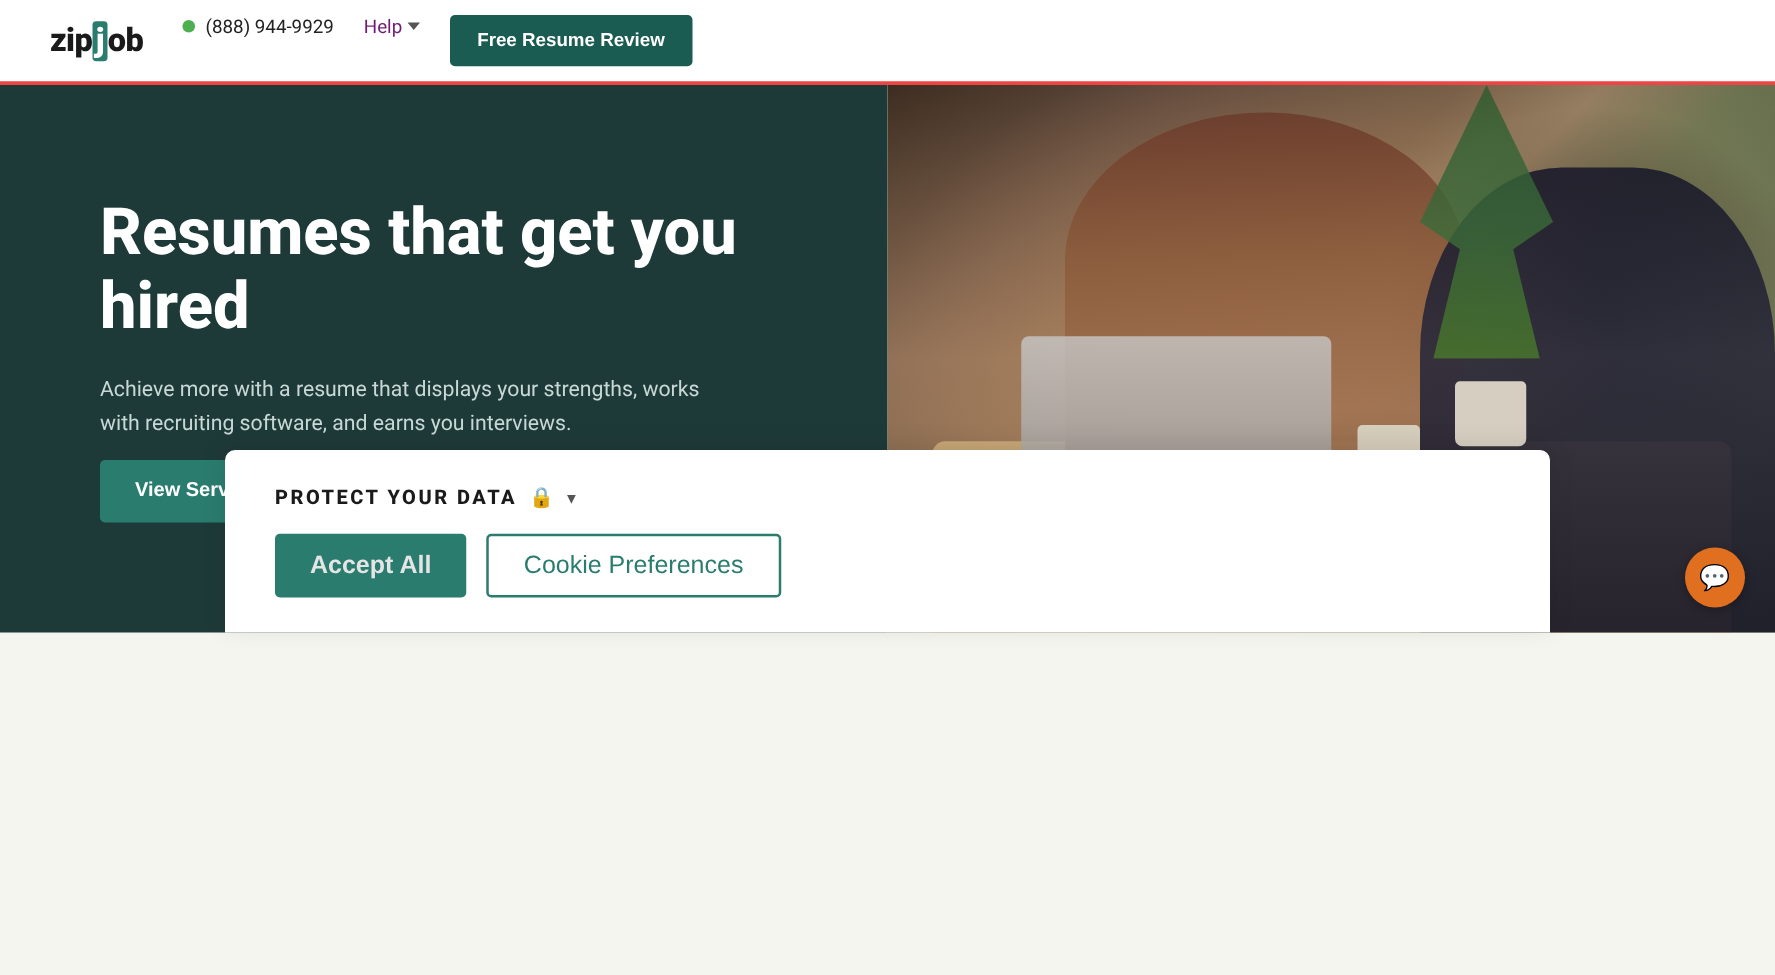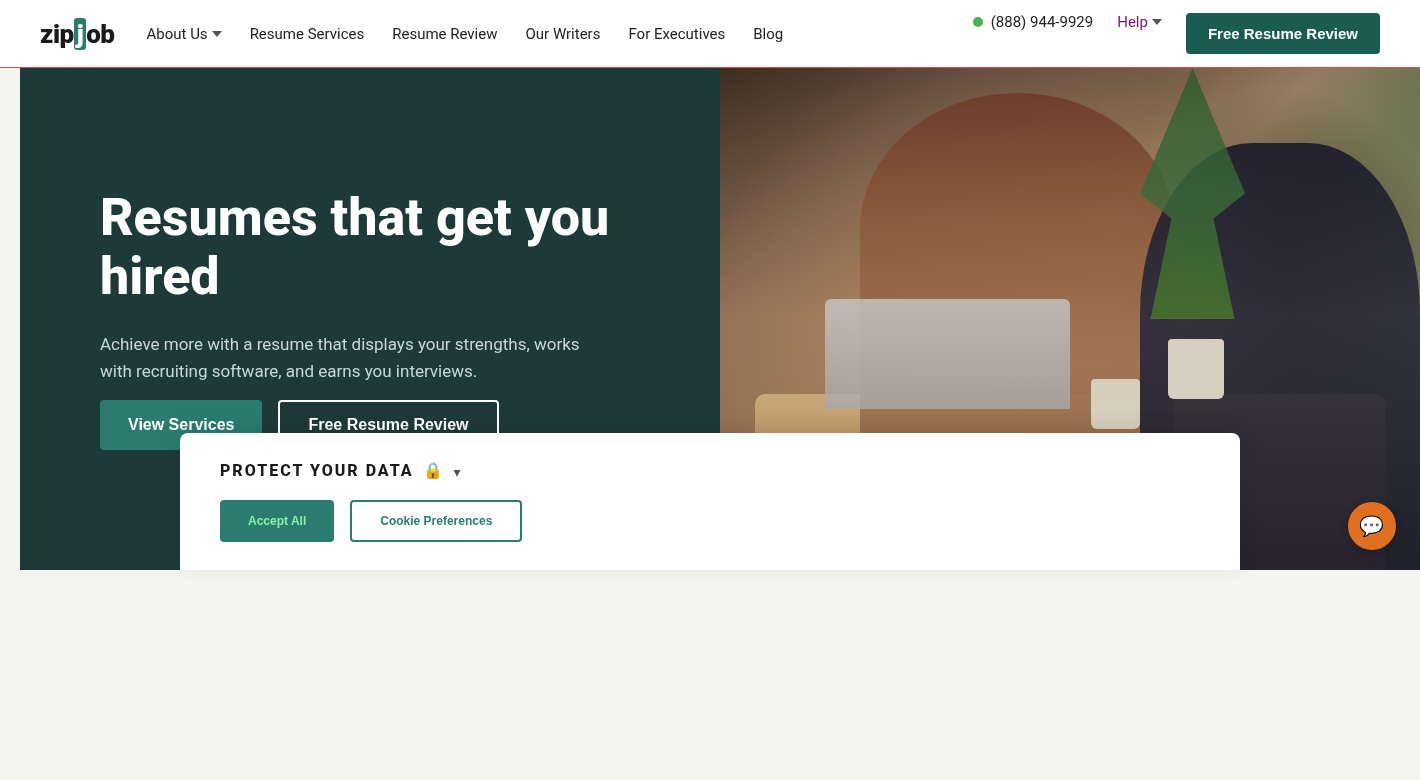--- a/index.html
+++ b/index.html
@@ -5,21 +5,21 @@
     * { margin: 0; padding: 0; box-sizing: border-box; }
     body { font-family: -apple-system, BlinkMacSystemFont, 'Segoe UI', Roboto, sans-serif; width: 1420px; height: 780px; overflow: hidden; background: #f5f5f0; }
 
     
     .navbar {
       display: flex;
       align-items: center;
       background: #fff;
       height: 68px;
       padding: 0 40px;
-      border-bottom: 1px solid #ef4444;
+      border-bottom: 3px solid #ef4444;
       position: relative;
       z-index: 10;
     }
     .logo {
       display: flex;
       align-items: center;
       margin-right: 32px;
       text-decoration: none;
     }
 
@@ -84,23 +84,22 @@
       padding: 12px 22px;
       font-size: 15px;
       font-weight: 600;
       cursor: pointer;
       white-space: nowrap;
     }
 
     
     .hero {
       display: flex;
-      height: 502px;
+      height: 438px;
       position: relative;
-      padding-left: 20px;
     }
     .hero-left {
       width: 50%;
       background: #1e3a38;
       display: flex;
       flex-direction: column;
       justify-content: center;
       padding: 60px 80px;
     }
     .hero-title {
@@ -272,36 +271,36 @@
       color: #555;
       cursor: pointer;
     }
     .cookie-buttons {
       display: flex;
       gap: 16px;
       align-items: center;
     }
     .btn-accept-all {
       background: #2a7c6f;
-      color: #86efac;
+      color: #e5e5e5;
       border: none;
       border-radius: 4px;
       padding: 14px 28px;
-      font-size: 12px;
+      font-size: 20px;
       font-weight: 600;
       cursor: pointer;
     }
     .btn-cookie-prefs {
       background: transparent;
       color: #2a7c6f;
       border: 2px solid #2a7c6f;
       border-radius: 4px;
       padding: 12px 28px;
-      font-size: 12px;
-      font-weight: 700;
+      font-size: 20px;
+      font-weight: 400;
       cursor: pointer;
     }
 
     
     .chat-button {
       position: absolute;
       bottom: 20px;
       right: 24px;
       width: 48px;
       height: 48px;
@@ -343,41 +342,20 @@
 
 <nav class="navbar">
   <a class="logo" href="#">
     <span class="logo-brand">
       <span class="logo-zip">zip</span>
         <span class="logo-highlight">j</span>
         <span class="logo-ob">ob</span>
     </span>
   </a>
 
-  <div class="nav-links">
-    <a class="nav-link">
-      <span>About Us</span>
-      <span class="chevron-down"></span>
-    </a>
-    <a class="nav-link">
-      <span>Resume Services</span>
-    </a>
-    <a class="nav-link">
-      <span>Resume Review</span>
-    </a>
-    <a class="nav-link">
-      <span>Our Writers</span>
-    </a>
-    <a class="nav-link">
-      <span>For Executives</span>
-    </a>
-    <a class="nav-link">
-      <span>Blog</span>
-    </a>
-  </div>
 
   <div class="nav-right">
     <a class="phone-link">
       <span class="phone-dot"></span>
       <span>(888) 944-9929</span>
     </a>
     <span class="help-link">
       <span>Help</span>
       <span class="chevron-down"></span>
     </span>

